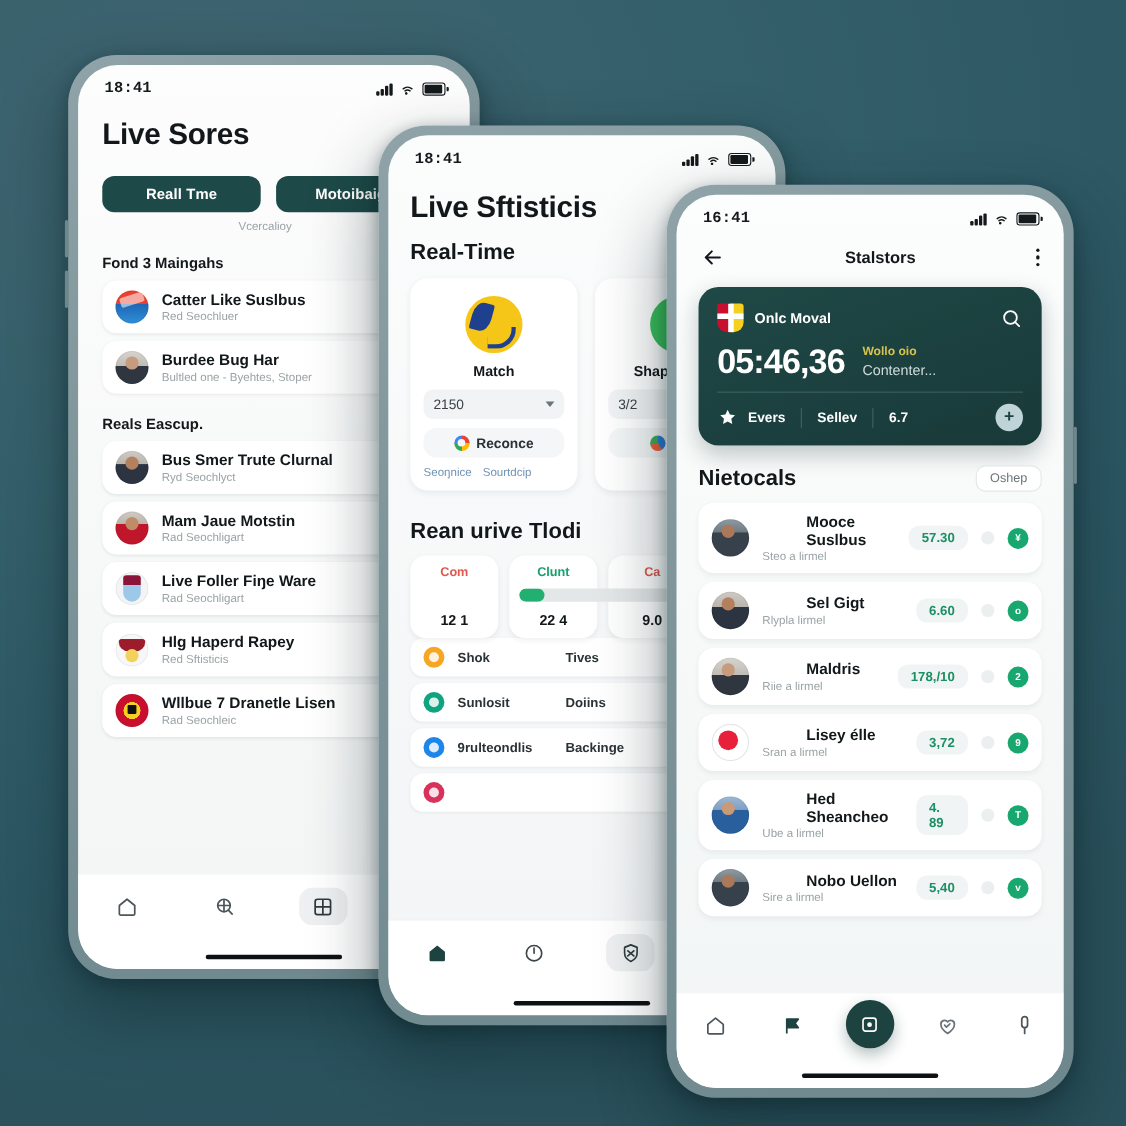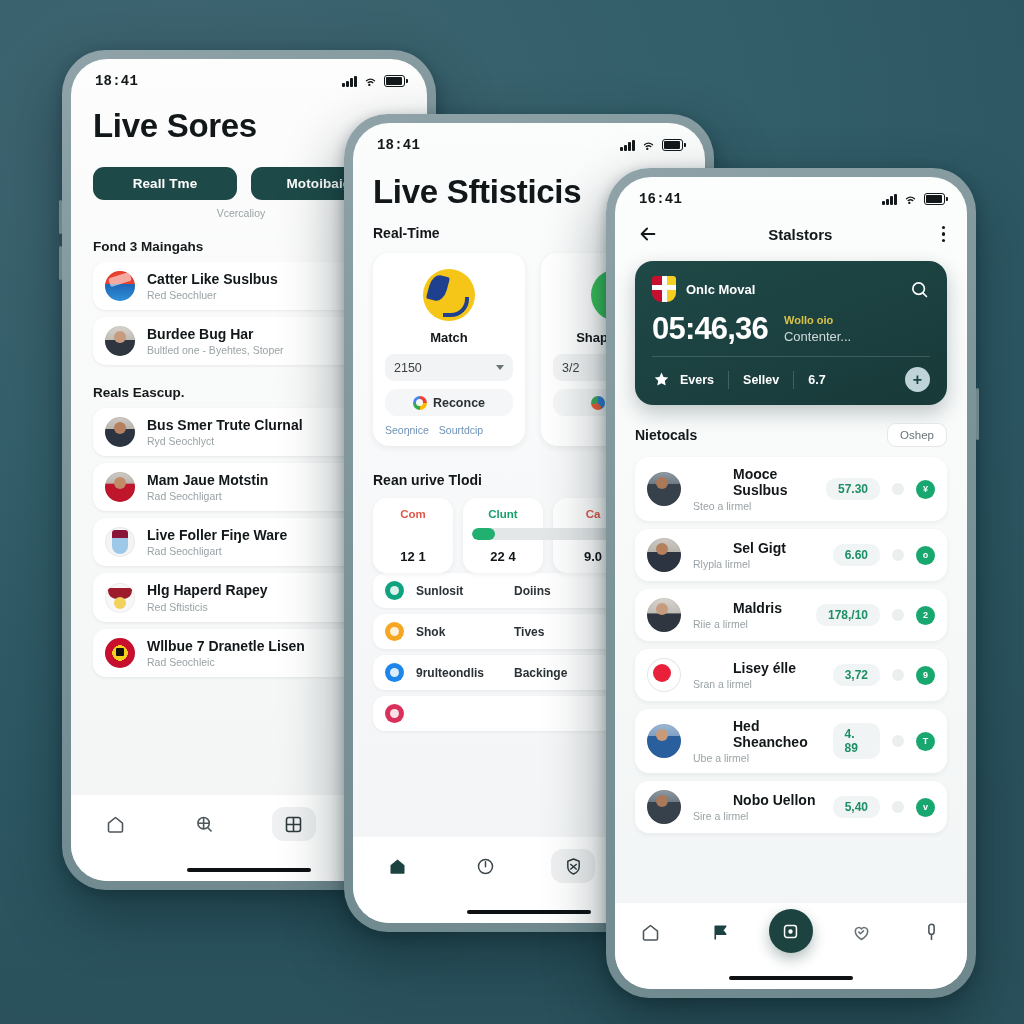--- a/index.html
+++ b/index.html
@@ -41,22 +41,22 @@
   .bars i{display:block;width:2.6px;background:#14191b;border-radius:1px;}
   .bars i:nth-child(1){height:4px}.bars i:nth-child(2){height:6px}
   .bars i:nth-child(3){height:8.5px}.bars i:nth-child(4){height:11px}
   .batt{width:19px;height:10px;border:1.6px solid #14191b;border-radius:3px;position:relative;}
   .batt::after{content:"";position:absolute;right:-3.6px;top:2.6px;width:2px;height:4px;background:#14191b;border-radius:0 1px 1px 0;}
   .batt i{position:absolute;left:1.3px;top:1.3px;bottom:1.3px;right:1.8px;background:#14191b;border-radius:1px;}
 
   .body{flex:1 1 auto;overflow:hidden;position:relative;}
 
   
-  .h1{font-size:33px;font-weight:700;color:#12171a;letter-spacing:-.3px;}
-  .h2{font-size:14px;font-weight:700;color:#12171a;}
+  .h1{font-size:27px;font-weight:700;color:#12171a;letter-spacing:-.3px;}
+  .h2{font-size:20px;font-weight:700;color:#12171a;}
   .sect-title{font-size:13.5px;font-weight:700;color:#14191b;}
   .accent{color:#16a06a;font-size:11.5px;font-weight:700;}
 
   
   #p1{left:62px;top:50px;width:356px;height:822px;}
   #p1 .pad{padding:0 22px;}
   #p1 .title{margin:16px 0 0 0;}
   .pills{display:flex;gap:14px;margin-top:22px;}
   .pill{
     background:#1d4a48;color:#fff;border-radius:11px;
@@ -430,30 +430,30 @@
               <div class="v">22 4</div>
             </div>
             <div class="statcard">
               <div class="k r">Ca</div>
               <div class="bar" style="visibility:hidden"></div>
               <div class="v">9.0</div>
             </div>
           </div>
 
           <div class="erow">
+            <span class="edot e-org"></span>
+            <span class="c1">Shok</span>
+            <span class="c2">Tives</span>
+            <span class="c3">$71.Cm</span>
+          </div>
+          <div class="erow">
             <span class="edot e-grn"></span>
             <span class="c1">Sunlosit</span>
             <span class="c2">Doiins</span>
             <span class="c3">5,0.6.3</span>
-          </div>
-          <div class="erow">
-            <span class="edot e-org"></span>
-            <span class="c1">Shok</span>
-            <span class="c2">Tives</span>
-            <span class="c3">$71.Cm</span>
           </div>
           <div class="erow">
             <span class="edot e-blu"></span>
             <span class="c1">9rulteondlis</span>
             <span class="c2">Backinge</span>
             <span class="c3">5,0/2.8</span>
           </div>
           <div class="erow">
             <span class="edot e-red"></span>
             <span class="c1"></span>

